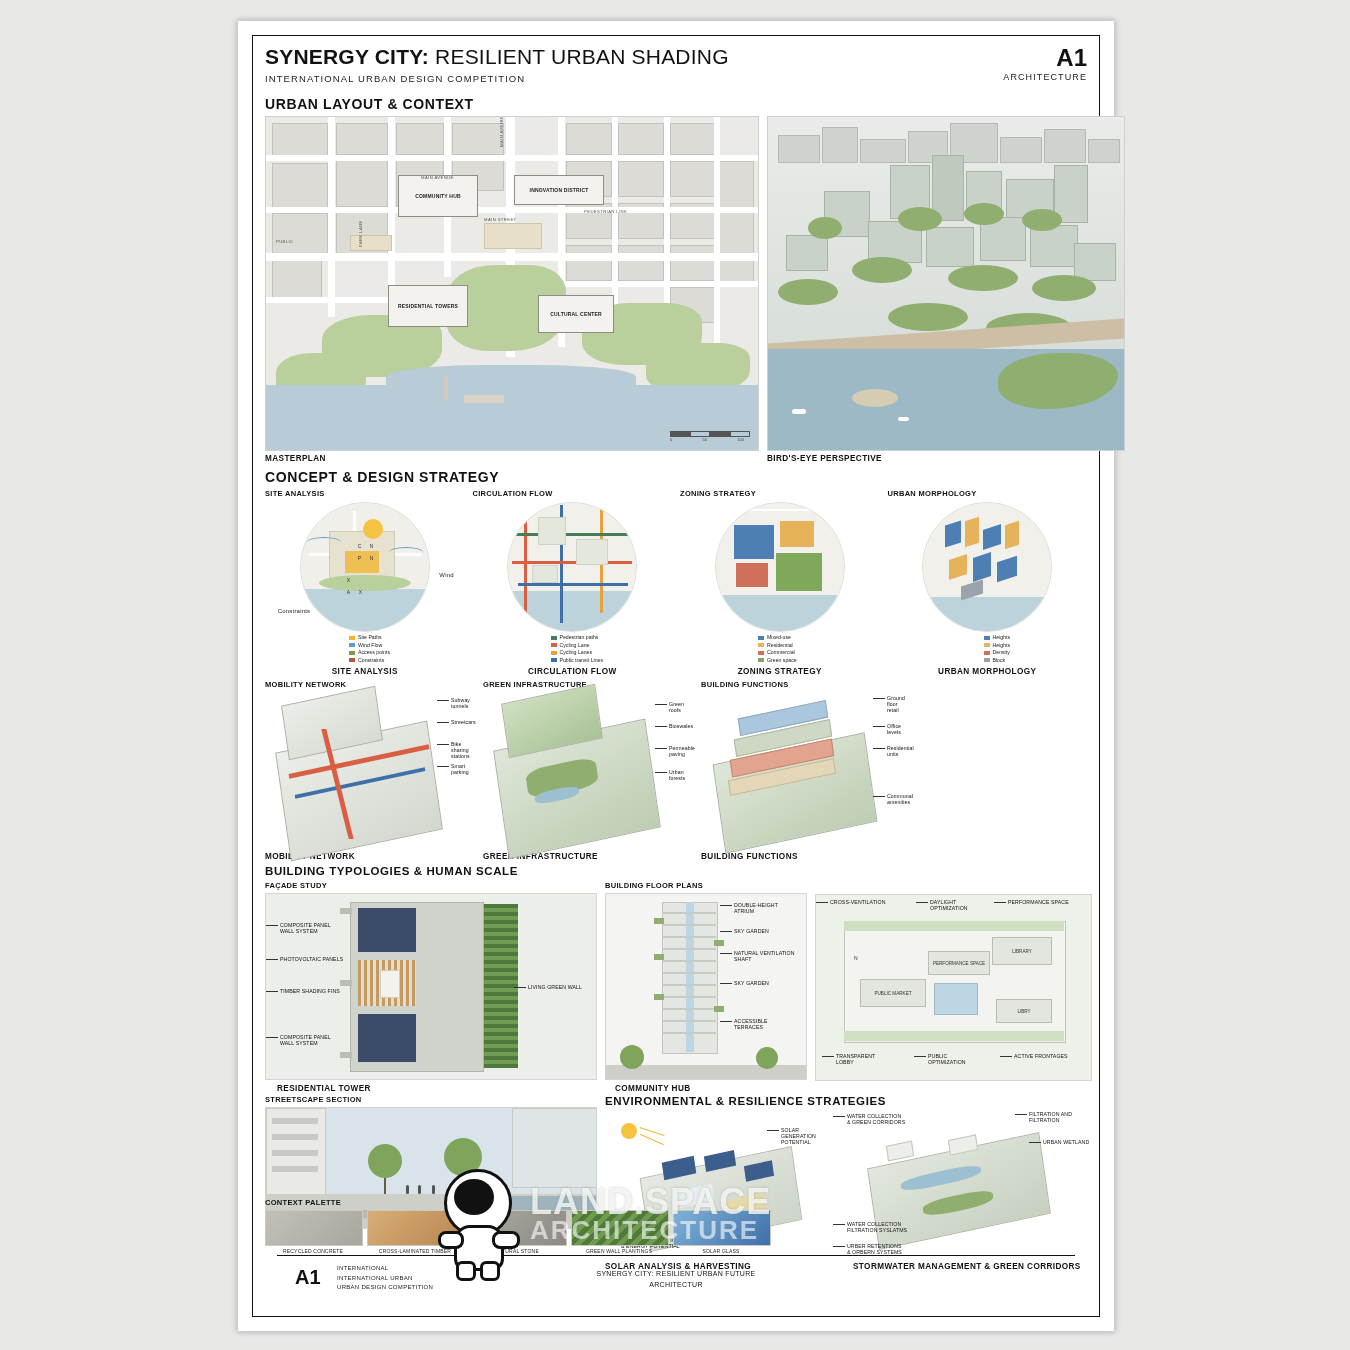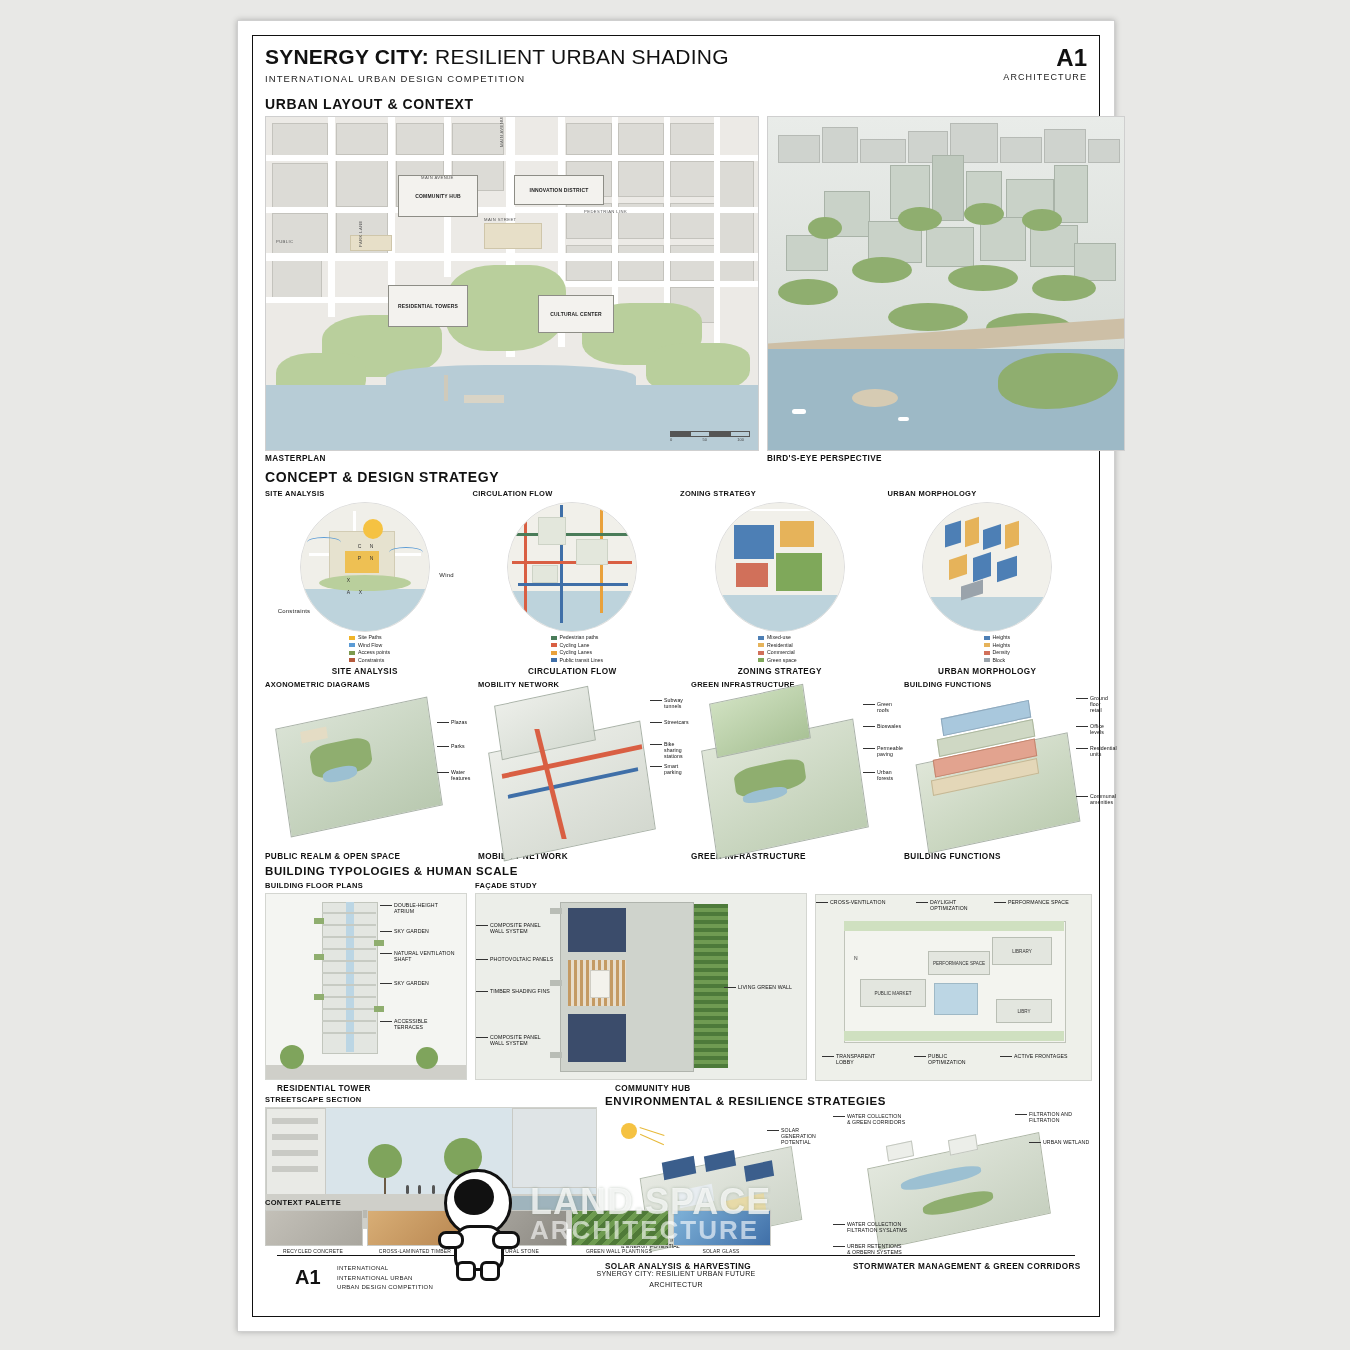--- a/index.html
+++ b/index.html
@@ -399,33 +399,20 @@
           <div><i style="background:#e6b35a"></i><span>Heights</span></div>
           <div><i style="background:#d1705a"></i><span>Density</span></div>
           <div><i style="background:#9aa3ab"></i><span>Block</span></div>
         </div>
         <div class="caption ctr">URBAN MORPHOLOGY</div>
       </div>
     </div>
 
     <div class="four" style="margin-top:4px;">
 
-      <div class="cell">
-        <div class="lbl">AXONOMETRIC DIAGRAMS</div>
-        <div class="axobox">
-          <div class="axo" style="background:linear-gradient(160deg,#d9e2d4,#b9c9b0);"></div>
-          <div style="position:absolute;left:46px;top:52px;width:60px;height:34px;background:#8fae6f;transform:skewY(-12deg) skewX(8deg);border-radius:30%;"></div>
-          <div style="position:absolute;left:58px;top:78px;width:34px;height:14px;background:#9cc0d2;transform:skewY(-12deg) skewX(8deg);border-radius:40%;"></div>
-          <div style="position:absolute;left:36px;top:40px;width:26px;height:12px;background:#e4dcc4;transform:skewY(-12deg) skewX(8deg);"></div>
-          <div class="lead" style="left:186px;top:30px;">Plazas</div>
-          <div class="lead" style="left:186px;top:54px;">Parks</div>
-          <div class="lead" style="left:186px;top:80px;">Water features</div>
-        </div>
-        <div class="caption">PUBLIC REALM &amp; OPEN SPACE</div>
-      </div>
 
       <div class="cell">
         <div class="lbl">MOBILITY NETWORK</div>
         <div class="axobox">
           <div class="axo" style="top:46px;background:linear-gradient(160deg,#eceee9,#d3d8cf);"></div>
           <div class="axo2" style="left:20px;top:6px;"></div>
           <div style="position:absolute;left:24px;top:70px;width:140px;height:5px;background:#d95f43;transform:skewY(-12deg) skewX(8deg);"></div>
           <div style="position:absolute;left:30px;top:92px;width:130px;height:4px;background:#3f6fa8;transform:skewY(-12deg) skewX(8deg);"></div>
           <div style="position:absolute;left:70px;top:40px;width:5px;height:110px;background:#d95f43;transform:skewX(14deg);"></div>
           <div class="lead" style="left:186px;top:8px;">Subway tunnels</div>
@@ -464,20 +451,41 @@
           <div class="lead" style="left:186px;top:56px;">Residential units</div>
           <div class="lead" style="left:186px;top:104px;">Communal amenities</div>
         </div>
         <div class="caption">BUILDING FUNCTIONS</div>
       </div>
     </div>
 
     <div class="secbar big" style="margin-top:4px;">BUILDING TYPOLOGIES &amp; HUMAN SCALE</div>
 
     <div style="display:flex;gap:8px;">
+
+      <div>
+        <div class="lbl">FAÇADE STUDY</div>
+        <div class="facade" style="margin-top:3px;">
+          <div style="position:absolute;left:84px;top:8px;width:132px;height:168px;background:#cfd3cc;border:.6px solid #b0b4ad;"></div>
+          <div class="pvpanel" style="left:92px;top:14px;width:58px;height:44px;"></div>
+          <div class="pvpanel" style="left:92px;top:120px;width:58px;height:48px;"></div>
+          <div class="fins" style="left:92px;top:66px;width:58px;height:46px;"></div>
+          <div style="position:absolute;left:114px;top:76px;width:18px;height:26px;background:#f3f2ec;border:.5px solid #cfcdc4;"></div>
+          <div class="greenwall" style="left:218px;top:10px;width:34px;height:164px;"></div>
+          <div style="position:absolute;left:74px;top:14px;width:12px;height:6px;background:#b9bdb6;"></div>
+          <div style="position:absolute;left:74px;top:86px;width:12px;height:6px;background:#b9bdb6;"></div>
+          <div style="position:absolute;left:74px;top:158px;width:12px;height:6px;background:#b9bdb6;"></div>
+
+          <div class="lead" style="left:14px;top:28px;width:64px;">COMPOSITE PANEL WALL SYSTEM</div>
+          <div class="lead" style="left:14px;top:62px;width:64px;">PHOTOVOLTAIC PANELS</div>
+          <div class="lead" style="left:14px;top:94px;width:64px;">TIMBER SHADING FINS</div>
+          <div class="lead" style="left:14px;top:140px;width:64px;">COMPOSITE PANEL WALL SYSTEM</div>
+          <div class="lead" style="left:262px;top:90px;">LIVING GREEN WALL</div>
+        </div>
+      </div>
 
       <div>
         <div class="lbl">BUILDING FLOOR PLANS</div>
         <div class="flr" style="margin-top:3px;">
           <div style="position:absolute;left:56px;top:8px;width:54px;height:150px;background:#e3e6e1;border:.5px solid #c2c6bd;"></div>
           <div style="position:absolute;left:80px;top:8px;width:8px;height:150px;background:#bcd6e4;"></div>
           <div style="position:absolute;left:56px;top:18px;width:54px;height:2px;background:#c7cbc3;"></div>
           <div style="position:absolute;left:56px;top:30px;width:54px;height:2px;background:#c7cbc3;"></div>
           <div style="position:absolute;left:56px;top:42px;width:54px;height:2px;background:#c7cbc3;"></div>
           <div style="position:absolute;left:56px;top:54px;width:54px;height:2px;background:#c7cbc3;"></div>
@@ -498,41 +506,20 @@
           <div class="tree" style="left:150px;bottom:10px;width:22px;height:22px;"></div>
           <div class="lead" style="left:128px;top:8px;width:62px;">DOUBLE-HEIGHT ATRIUM</div>
           <div class="lead" style="left:128px;top:34px;width:62px;">SKY GARDEN</div>
           <div class="lead" style="left:128px;top:56px;width:62px;">NATURAL VENTILATION SHAFT</div>
           <div class="lead" style="left:128px;top:86px;width:62px;">SKY GARDEN</div>
           <div class="lead" style="left:128px;top:124px;width:62px;">ACCESSIBLE TERRACES</div>
         </div>
       </div>
 
       <div>
-        <div class="lbl">FAÇADE STUDY</div>
-        <div class="facade" style="margin-top:3px;">
-          <div style="position:absolute;left:84px;top:8px;width:132px;height:168px;background:#cfd3cc;border:.6px solid #b0b4ad;"></div>
-          <div class="pvpanel" style="left:92px;top:14px;width:58px;height:44px;"></div>
-          <div class="pvpanel" style="left:92px;top:120px;width:58px;height:48px;"></div>
-          <div class="fins" style="left:92px;top:66px;width:58px;height:46px;"></div>
-          <div style="position:absolute;left:114px;top:76px;width:18px;height:26px;background:#f3f2ec;border:.5px solid #cfcdc4;"></div>
-          <div class="greenwall" style="left:218px;top:10px;width:34px;height:164px;"></div>
-          <div style="position:absolute;left:74px;top:14px;width:12px;height:6px;background:#b9bdb6;"></div>
-          <div style="position:absolute;left:74px;top:86px;width:12px;height:6px;background:#b9bdb6;"></div>
-          <div style="position:absolute;left:74px;top:158px;width:12px;height:6px;background:#b9bdb6;"></div>
-
-          <div class="lead" style="left:14px;top:28px;width:64px;">COMPOSITE PANEL WALL SYSTEM</div>
-          <div class="lead" style="left:14px;top:62px;width:64px;">PHOTOVOLTAIC PANELS</div>
-          <div class="lead" style="left:14px;top:94px;width:64px;">TIMBER SHADING FINS</div>
-          <div class="lead" style="left:14px;top:140px;width:64px;">COMPOSITE PANEL WALL SYSTEM</div>
-          <div class="lead" style="left:262px;top:90px;">LIVING GREEN WALL</div>
-        </div>
-      </div>
-
-      <div>
         <div style="height:10px;"></div>
         <div class="hub" style="margin-top:3px;">
           <div style="position:absolute;left:28px;top:26px;width:220px;height:120px;background:#f3f4ef;border:.6px solid #c0c4ba;"></div>
           <div style="position:absolute;left:28px;top:26px;width:220px;height:10px;background:#cfe0c0;"></div>
           <div style="position:absolute;left:28px;top:136px;width:220px;height:10px;background:#cfe0c0;"></div>
           <div class="room" style="left:176px;top:42px;width:58px;height:26px;">LIBRARY</div>
           <div class="room" style="left:112px;top:56px;width:60px;height:22px;">PERFORMANCE SPACE</div>
           <div class="room" style="left:44px;top:84px;width:64px;height:26px;">PUBLIC MARKET</div>
           <div class="room" style="left:180px;top:104px;width:54px;height:22px;">LIBRY</div>
           <div style="position:absolute;left:118px;top:88px;width:42px;height:30px;background:#bcd6e4;border:.5px solid #9fb9c6;"></div>

